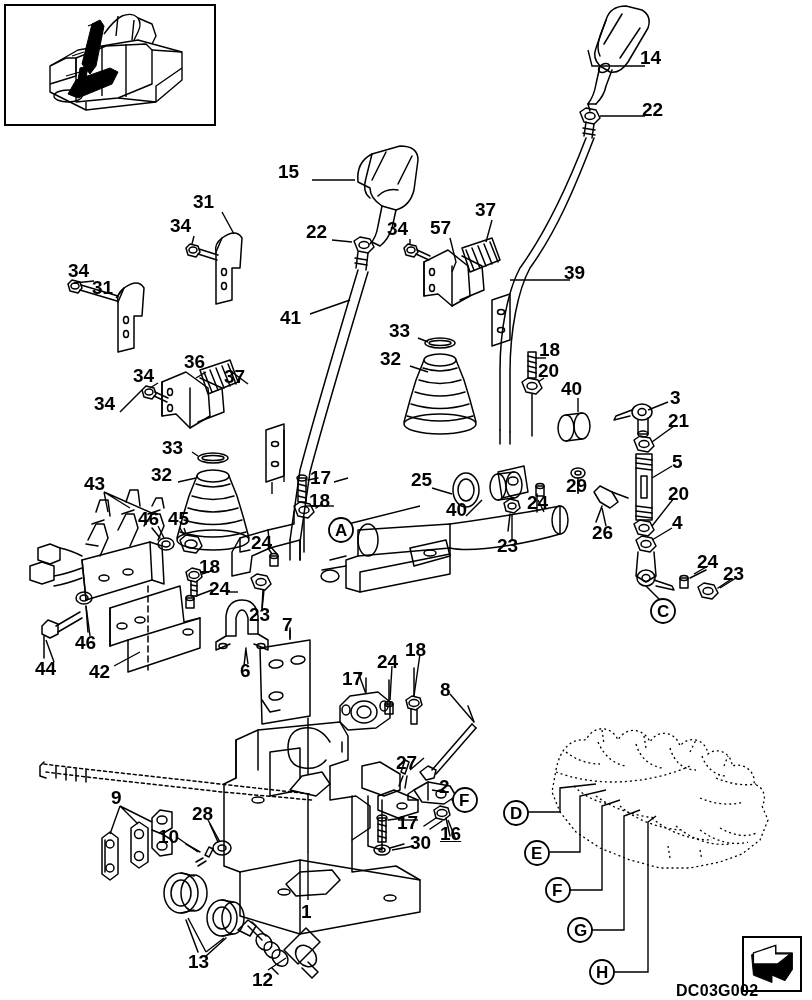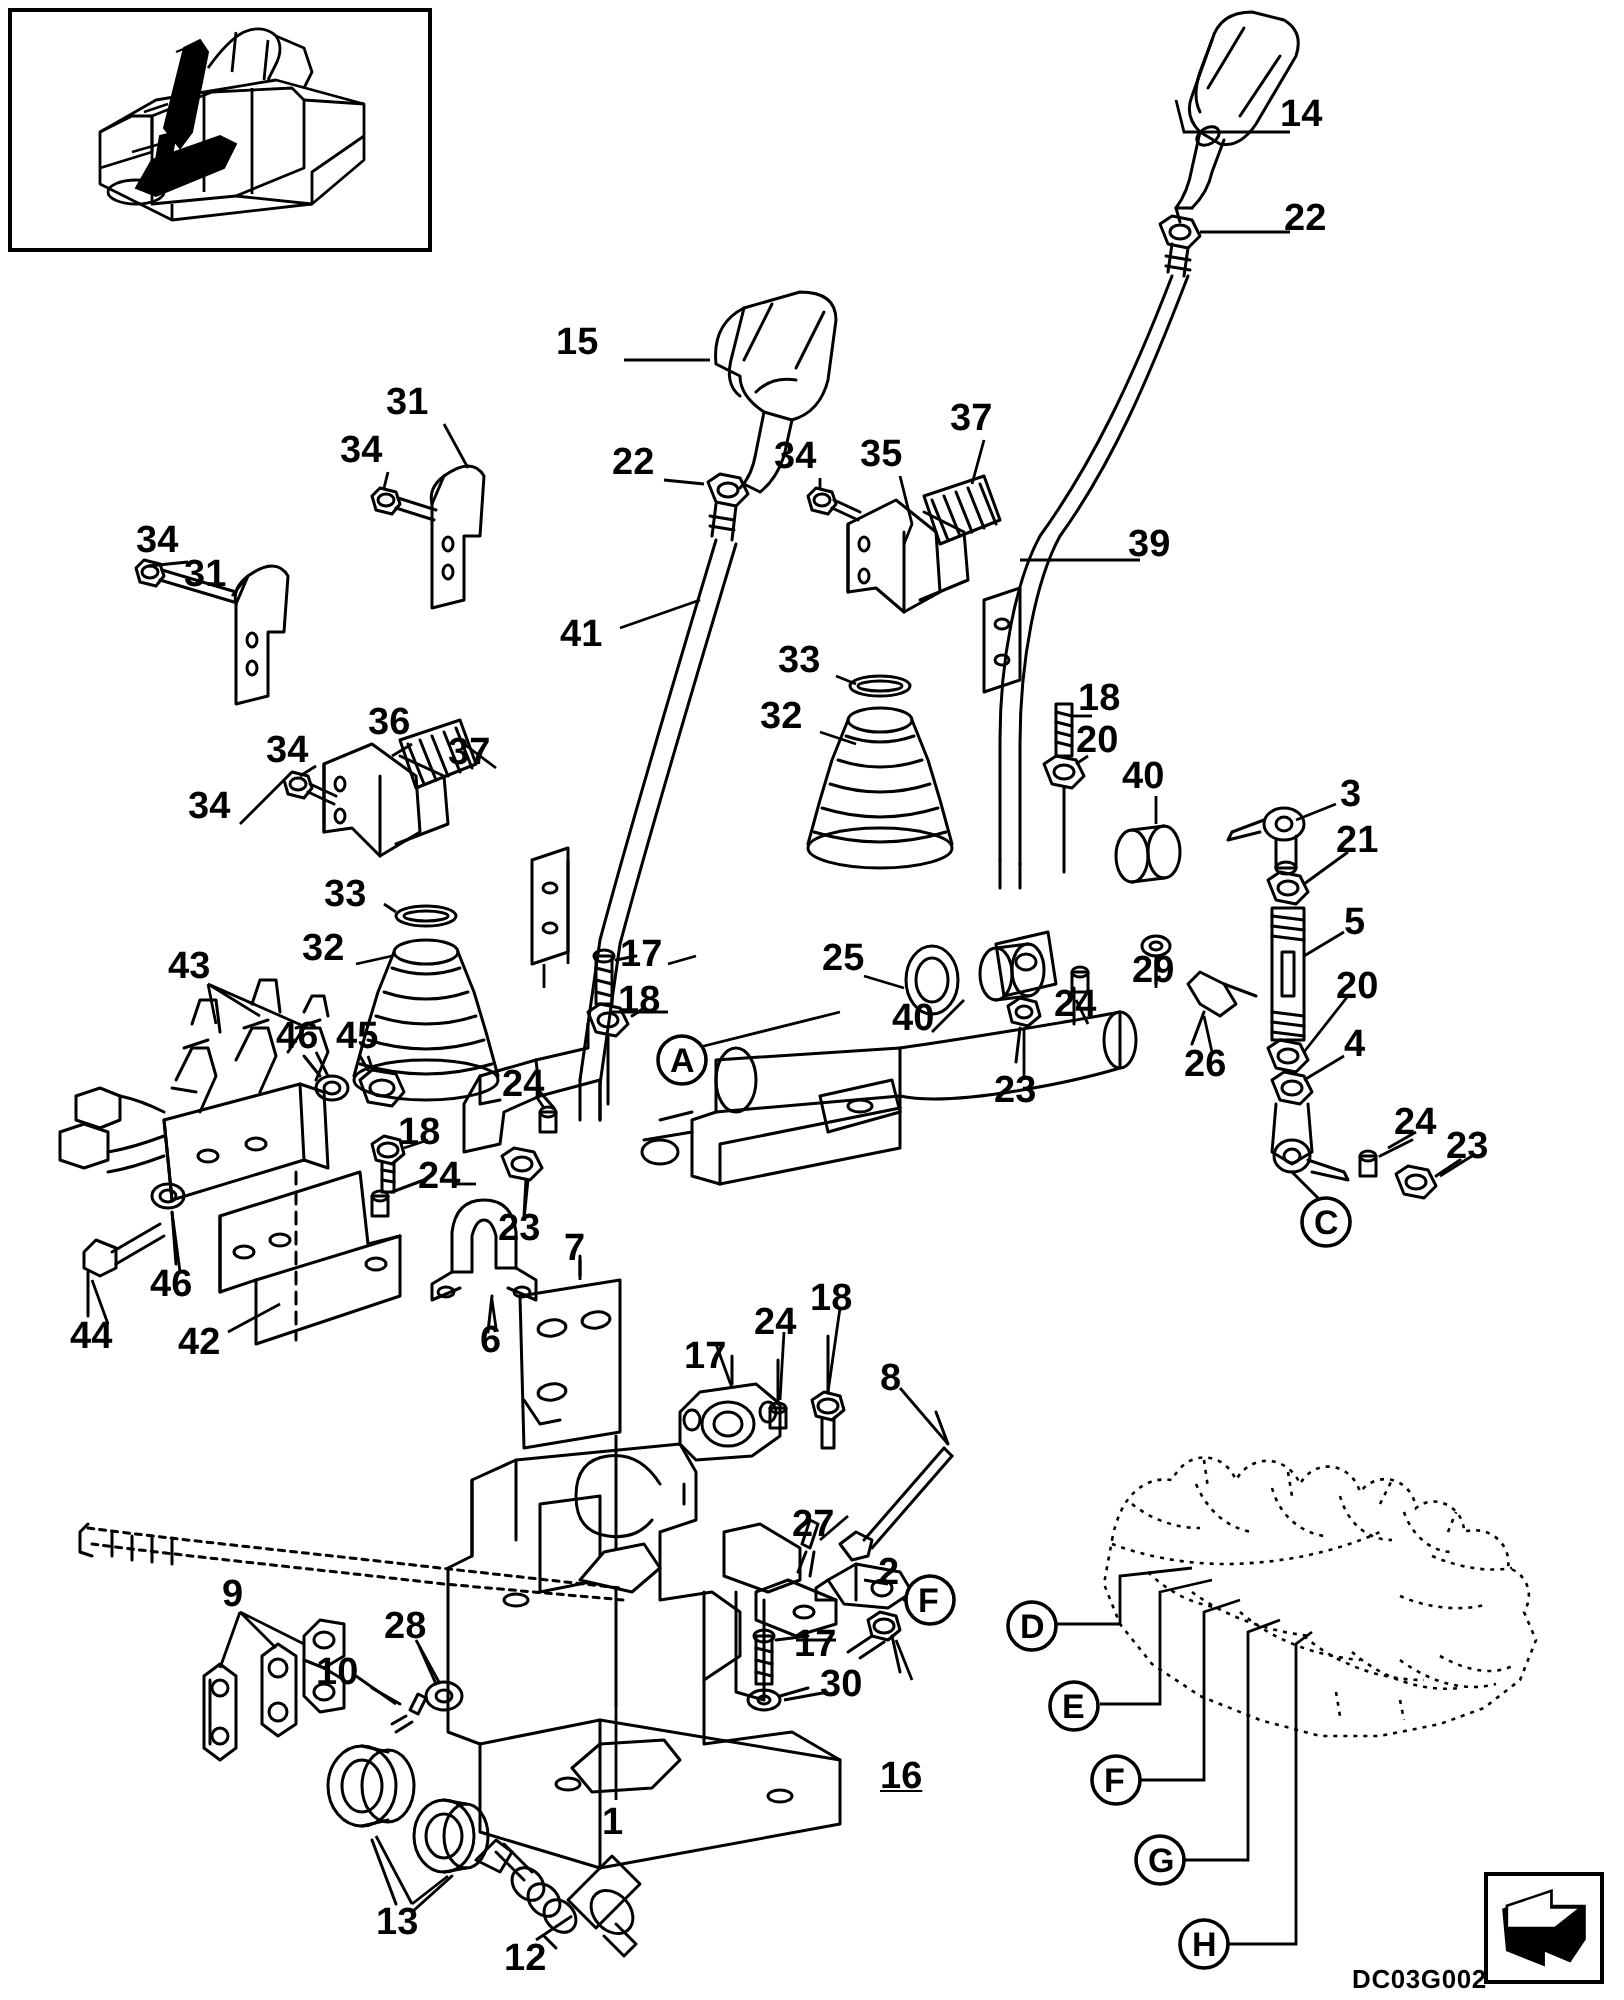--- a/index.html
+++ b/index.html
@@ -5,21 +5,21 @@
 <style>
   html,body{margin:0;padding:0;background:#ffffff;}
   body{width:812px;height:1000px;position:relative;overflow:hidden;
        font-family:"Liberation Sans", sans-serif;color:#000;}
   #sheet{position:absolute;left:0;top:0;width:812px;height:1000px;}
   svg.layer{position:absolute;left:0;top:0;width:812px;height:1000px;}
   .lbl{position:absolute;font-family:"Liberation Sans",sans-serif;
        font-weight:bold;font-size:19px;line-height:19px;color:#000;
        white-space:nowrap;}
   .code{position:absolute;font-family:"Liberation Sans",sans-serif;
-        font-weight:bold;font-size:13px;letter-spacing:.3px;color:#000;}
+        font-weight:bold;font-size:16px;letter-spacing:.3px;color:#000;}
   .inset{position:absolute;left:4px;top:4px;width:212px;height:122px;
          border:2px solid #000;background:#fff;box-sizing:border-box;}
   .arrowbox{position:absolute;left:742px;top:936px;width:60px;height:56px;
             border:2px solid #000;background:#fff;box-sizing:border-box;}
 </style>
 </head>
 <body>
 
 <div id="sheet">
 
@@ -722,21 +722,21 @@
   </div>
 
   <div id="labels">
       <div class="lbl" style="left: 640px; top: 48px;">14</div>
       <div class="lbl" style="left: 642px; top: 100px;">22</div>
       <div class="lbl" style="left: 278px; top: 162px;">15</div>
       <div class="lbl" style="left: 193px; top: 192px;">31</div>
       <div class="lbl" style="left: 170px; top: 216px;">34</div>
       <div class="lbl" style="left: 306px; top: 222px;">22</div>
       <div class="lbl" style="left: 387px; top: 219px;">34</div>
-      <div class="lbl" style="left: 430px; top: 218px;">35</div>
+      <div class="lbl" style="left: 430px; top: 218px;">57</div>
       <div class="lbl" style="left: 475px; top: 200px;">37</div>
       <div class="lbl" style="left: 68px; top: 261px;">34</div>
       <div class="lbl" style="left: 92px; top: 278px;">31</div>
       <div class="lbl" style="left: 564px; top: 263px;">39</div>
       <div class="lbl" style="left: 280px; top: 296px; margin-top: 12px;">41</div>
       <div class="lbl" style="left: 389px; top: 321px;">33</div>
       <div class="lbl" style="left: 539px; top: 340px;">18</div>
       <div class="lbl" style="left: 380px; top: 349px;">32</div>
       <div class="lbl" style="left: 184px; top: 352px;">36</div>
       <div class="lbl" style="left: 538px; top: 361px;">20</div>
@@ -776,21 +776,21 @@
       <div class="lbl" style="left: 240px; top: 661px;">6</div>
       <div class="lbl" style="left: 282px; top: 615px;">7</div>
       <div class="lbl" style="left: 342px; top: 669px;">17</div>
       <div class="lbl" style="left: 377px; top: 652px;">24</div>
       <div class="lbl" style="left: 405px; top: 640px;">18</div>
       <div class="lbl" style="left: 440px; top: 680px;">8</div>
       <div class="lbl" style="left: 396px; top: 753px;">27</div>
       <div class="lbl" style="left: 439px; top: 777px;">2</div>
       <div class="lbl" style="left: 459px; top: 791px; font-size: 17px;">F</div>
       <div class="lbl" style="left: 397px; top: 813px;">17</div>
-      <div class="lbl" style="left: 440px; top: 879px; text-decoration: underline;">16</div>
+      <div class="lbl" style="left: 440px; top: 824px; text-decoration: underline;">16</div>
       <div class="lbl" style="left: 410px; top: 833px;">30</div>
       <div class="lbl" style="left: 111px; top: 788px;">9</div>
       <div class="lbl" style="left: 192px; top: 804px;">28</div>
       <div class="lbl" style="left: 158px; top: 827px;">10</div>
       <div class="lbl" style="left: 301px; top: 902px;">1</div>
       <div class="lbl" style="left: 188px; top: 952px;">13</div>
       <div class="lbl" style="left: 252px; top: 970px;">12</div>
       <div class="lbl" style="left: 510px; top: 804px; font-size: 17px;">D</div>
       <div class="lbl" style="left: 531px; top: 844px; font-size: 17px;">E</div>
       <div class="lbl" style="left: 552px; top: 881px; font-size: 17px;">F</div>

